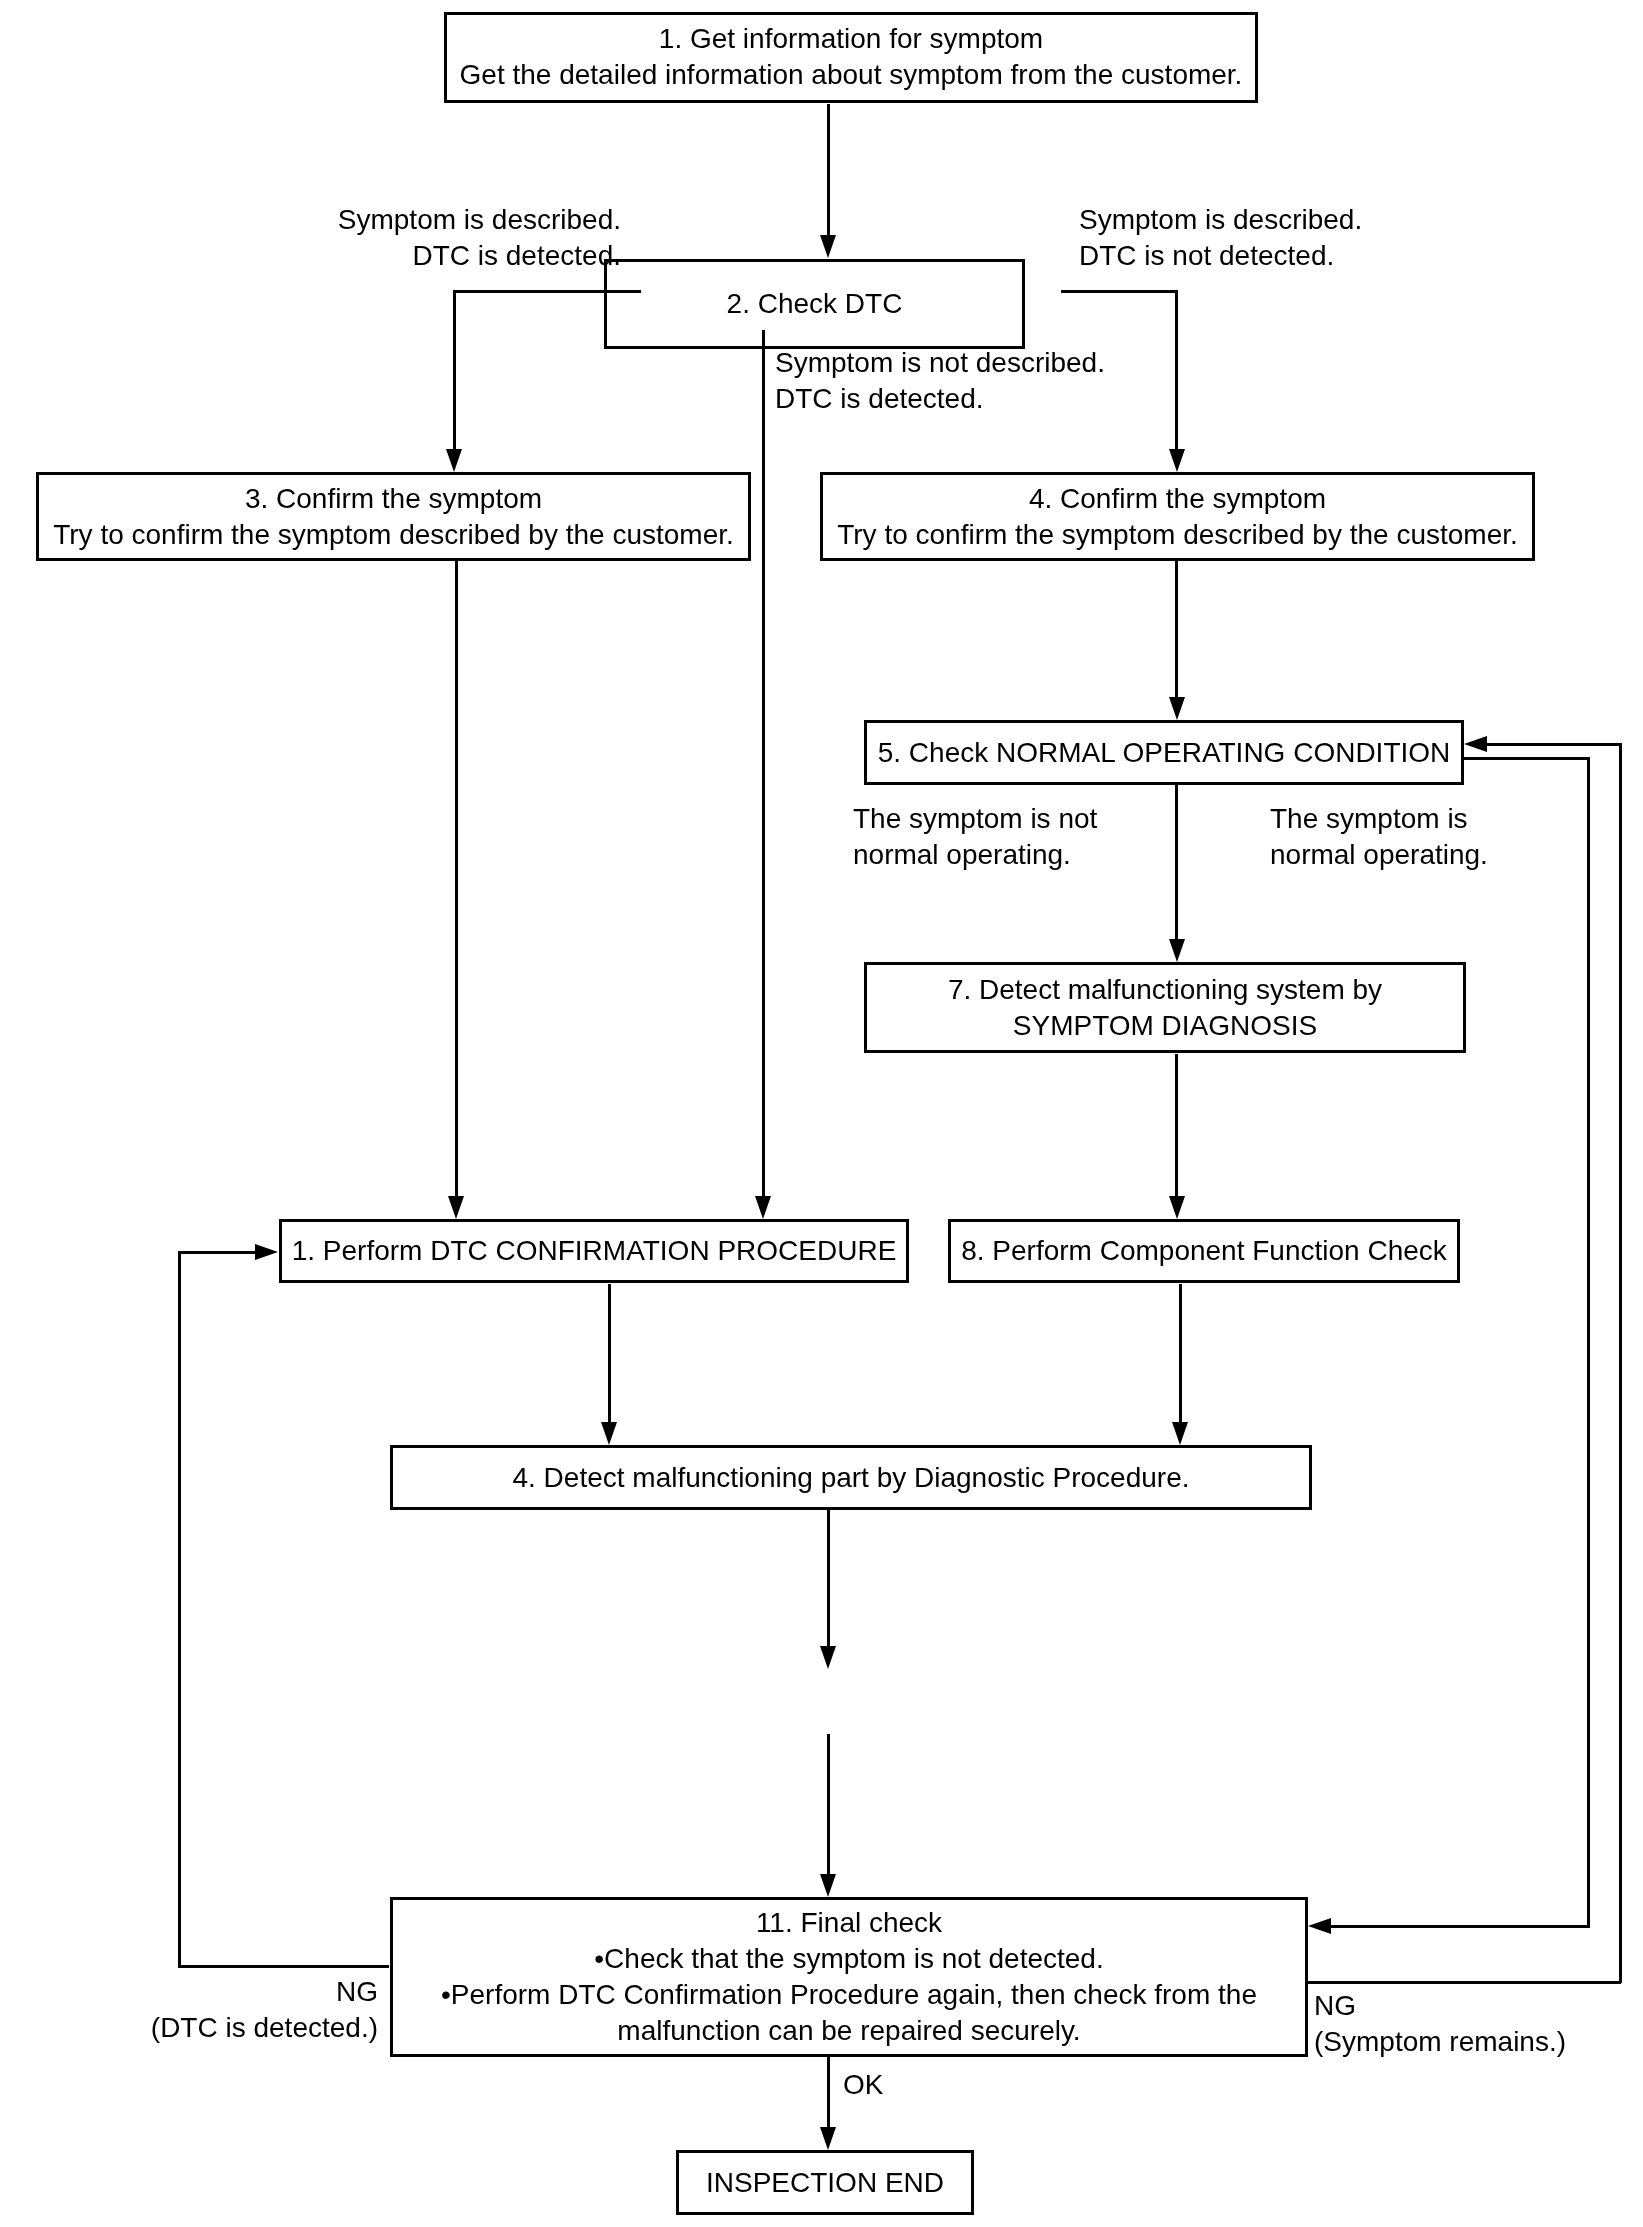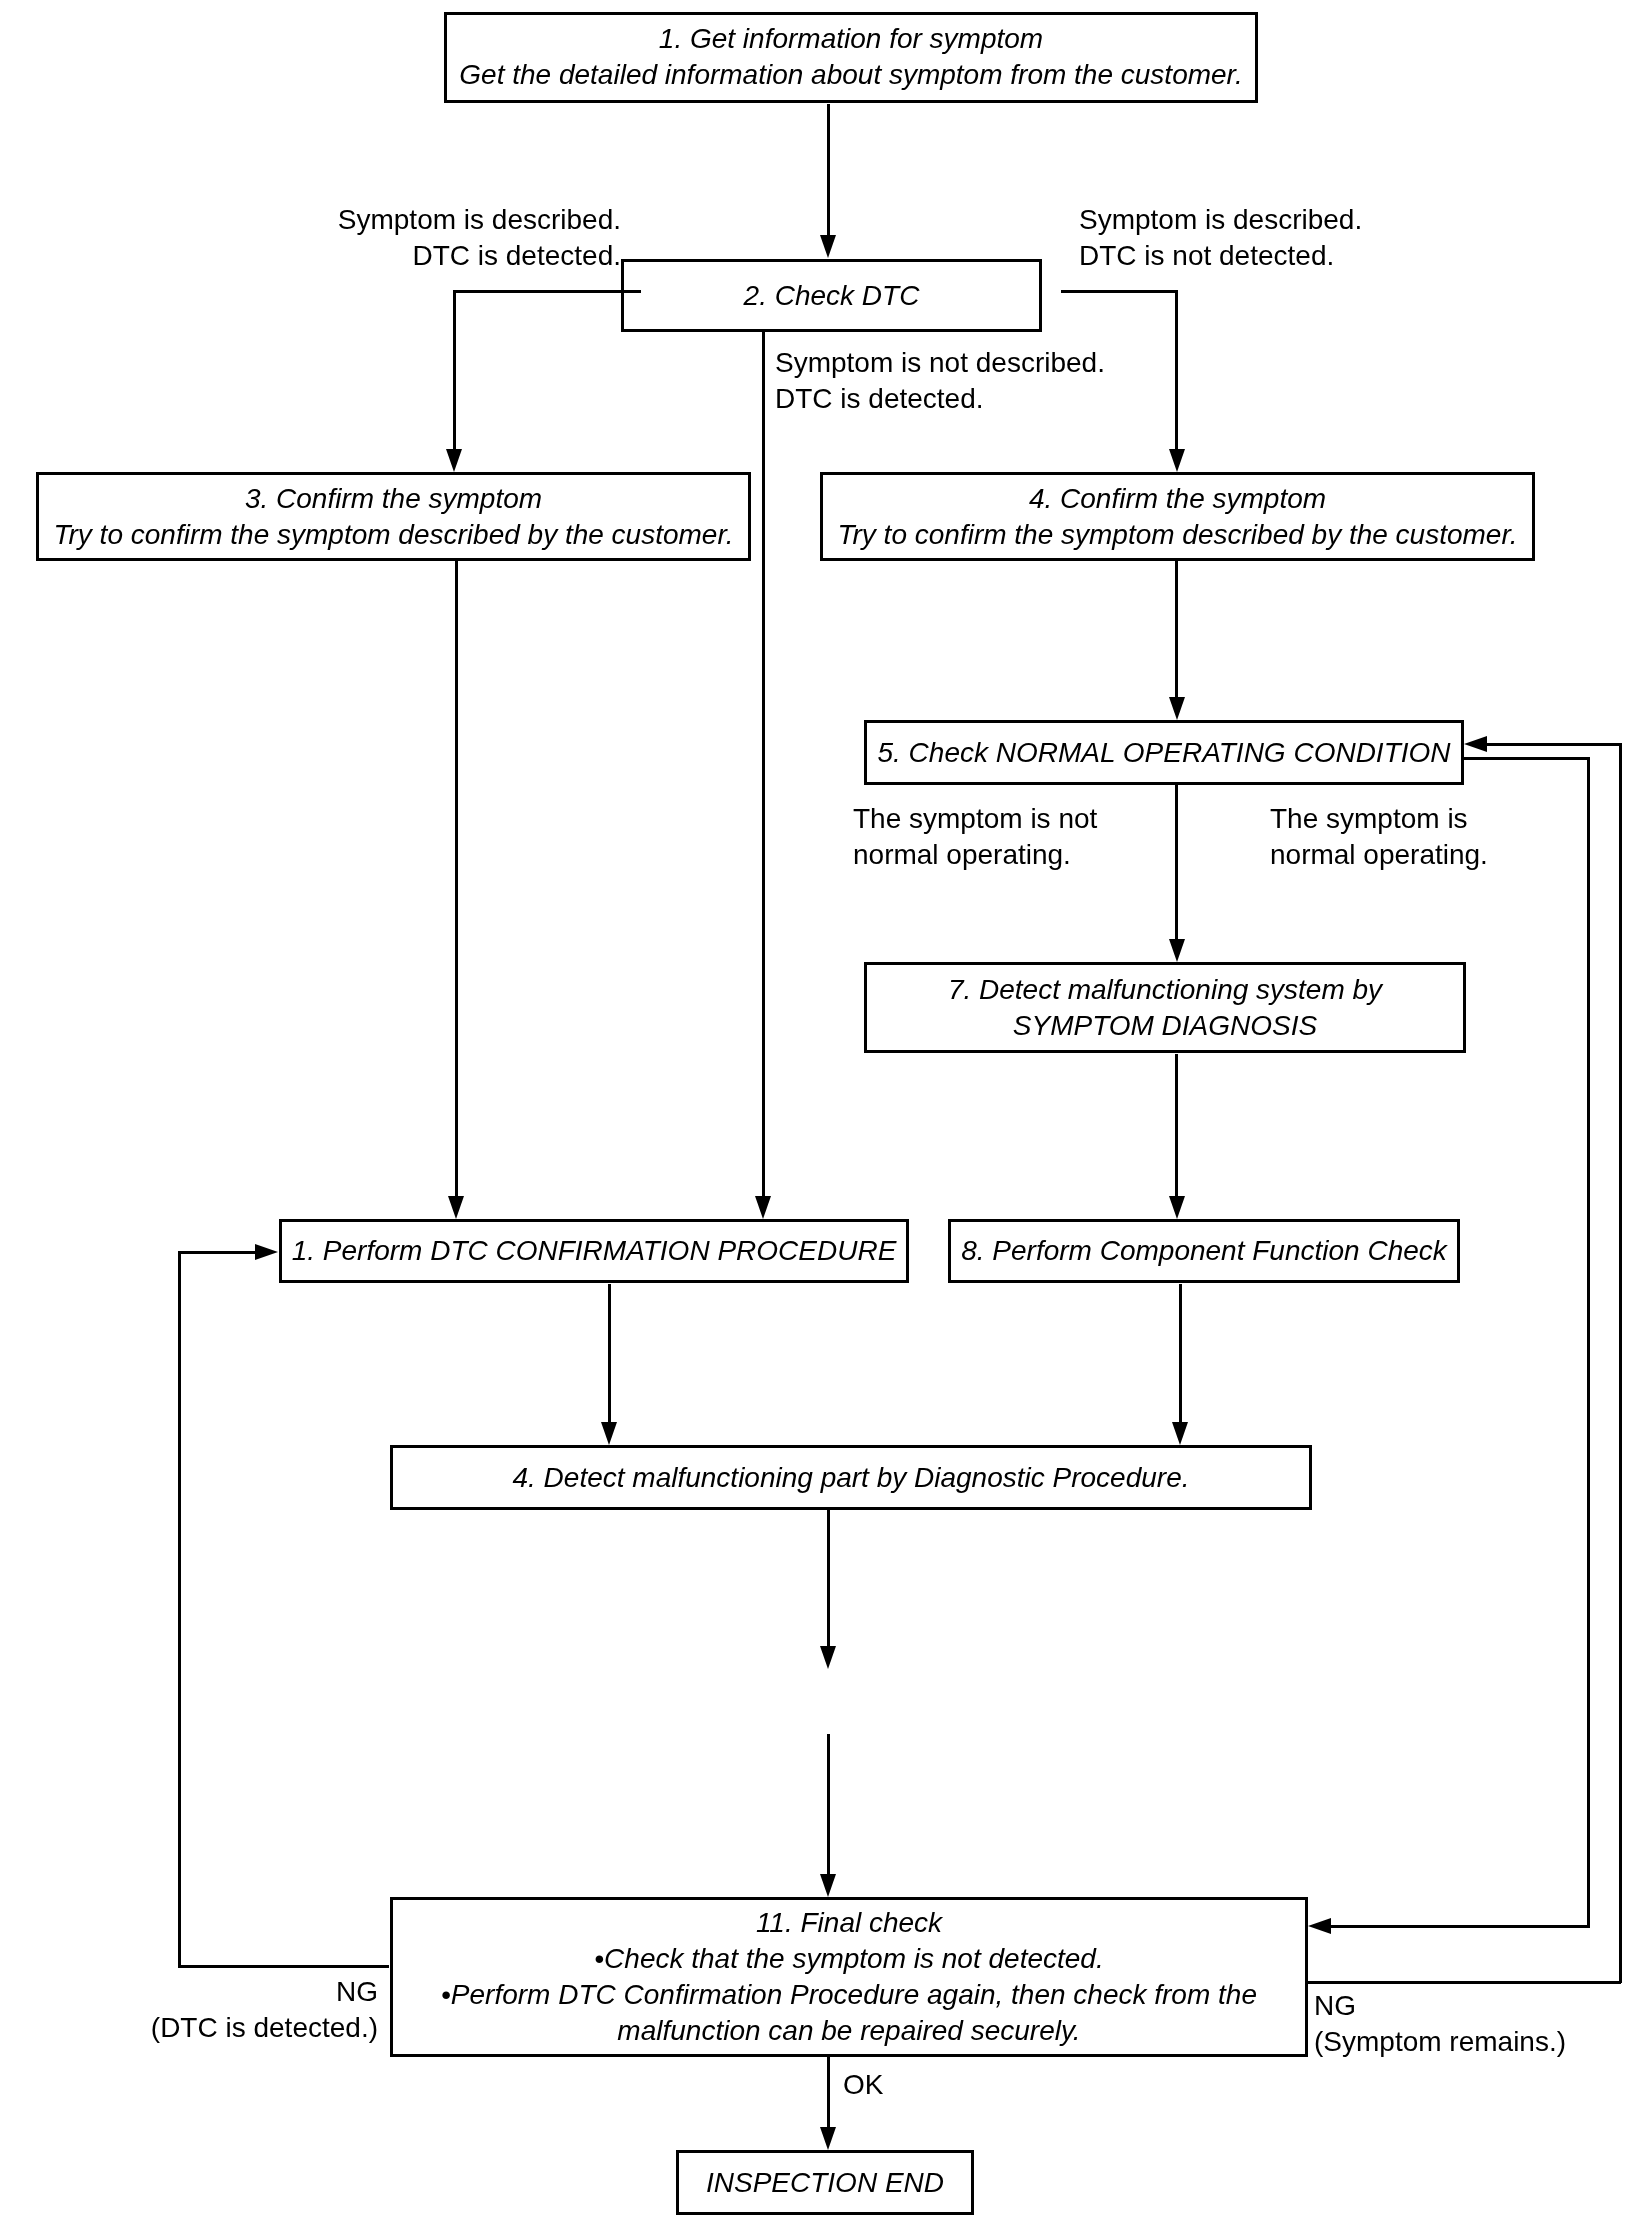--- a/index.html
+++ b/index.html
@@ -4,42 +4,41 @@
 <style>
   html,body{margin:0;padding:0;background:#fff;}
   .canvas{
     position:relative;width:1644px;height:2227px;background:#ffffff;
     font-family:"Liberation Sans", sans-serif;color:#000;overflow:hidden;
   }
   .node{
     position:absolute;border:3.1px solid #000;background:#fff;box-sizing:border-box;
     display:flex;flex-direction:column;align-items:center;justify-content:center;
     text-align:center;
-    font-style:italic;
   }
   .ln{font-size:28px;line-height:36px;white-space:nowrap;}
   .vline,.hline{position:absolute;background:#000;}
   .vline{width:3.1px;}
   .hline{height:3.1px;}
   .arr-d{position:absolute;width:0;height:0;border-left:8.5px solid transparent;border-right:8.5px solid transparent;border-top:23px solid #000;}
   .arr-l{position:absolute;width:0;height:0;border-top:8.5px solid transparent;border-bottom:8.5px solid transparent;border-right:23px solid #000;}
   .arr-r{position:absolute;width:0;height:0;border-top:8.5px solid transparent;border-bottom:8.5px solid transparent;border-left:23px solid #000;}
   .lbl{position:absolute;font-size:28px;line-height:36px;white-space:nowrap;}
 </style>
 </head>
 <body>
 
 <div class="canvas">
 
   <div class="node" style="left:444px;top:11.6px;width:814px;height:91px">
     <div class="ln">1. Get information for symptom</div>
     <div class="ln">Get the detailed information about symptom from the customer.</div>
   </div>
 
-  <div class="node" style="left:621px;top:259px;width:421px;height:73px">
+  <div class="node" style="left:604px;top:259px;width:421px;height:90px">
     <div class="ln">2. Check DTC</div>
   </div>
 
   <div class="node" style="left:36px;top:472px;width:715px;height:89px">
     <div class="ln">3. Confirm the symptom</div>
     <div class="ln">Try to confirm the symptom described by the customer.</div>
   </div>
 
   <div class="node" style="left:820px;top:472px;width:715px;height:89px">
     <div class="ln">4. Confirm the symptom</div>

